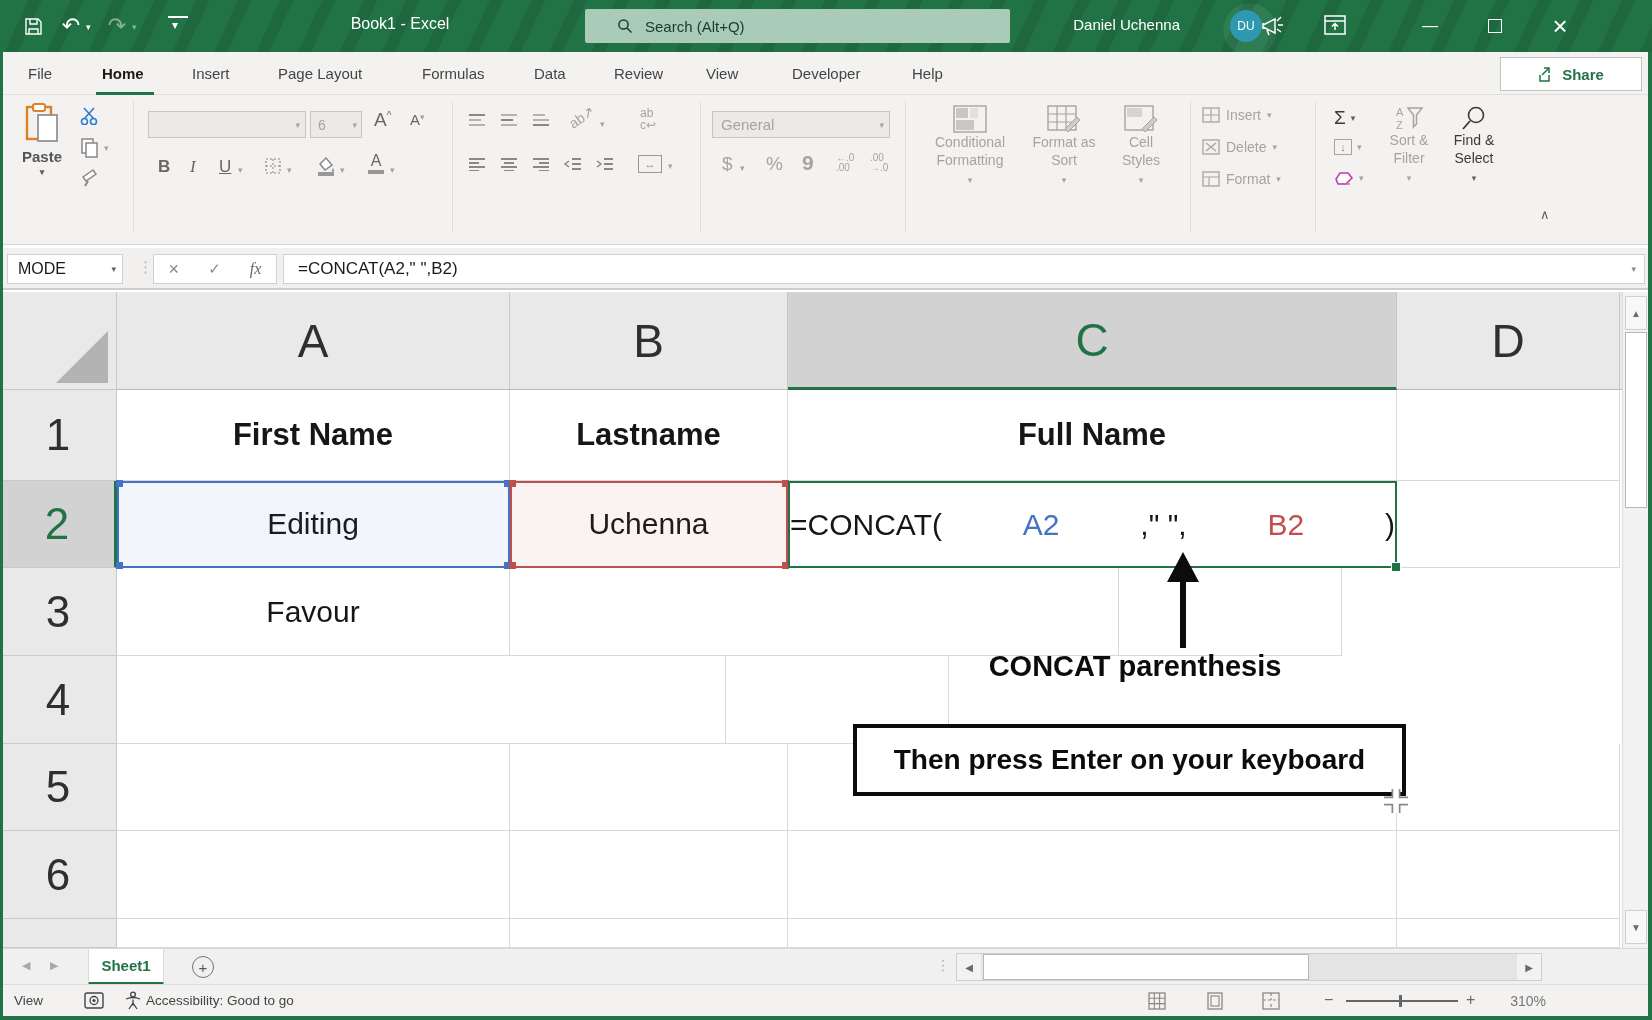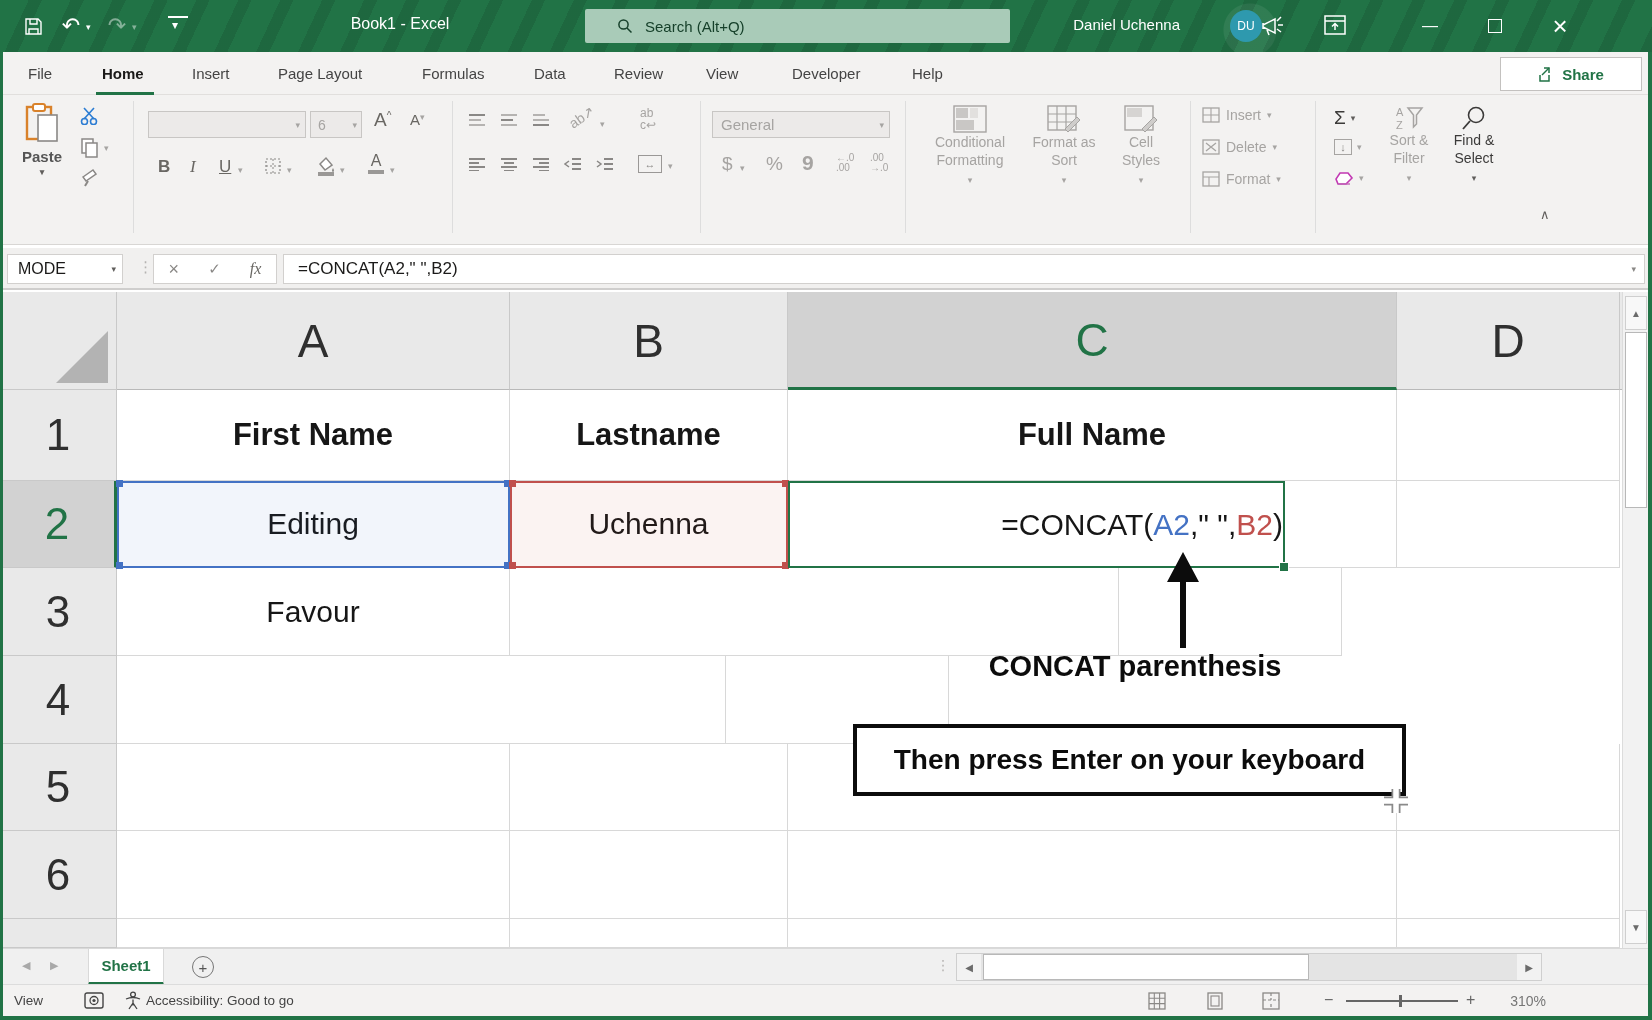--- a/index.html
+++ b/index.html
@@ -514,21 +514,21 @@
     <div class="h7" style="right:-3px;bottom:-3px;background:#4472C4;"></div>
   </div>
 
   <div class="refbox" style="left:510px;top:481px;width:278px;height:87px;border:2px solid #C0504D;background:rgba(192,80,77,.07);">
     <div class="h7" style="left:-3px;top:-3px;background:#C0504D;"></div>
     <div class="h7" style="right:-3px;top:-3px;background:#C0504D;"></div>
     <div class="h7" style="left:-3px;bottom:-3px;background:#C0504D;"></div>
     <div class="h7" style="right:-3px;bottom:-3px;background:#C0504D;"></div>
   </div>
 
-  <div class="refbox" style="left:788px;top:481px;width:497px;height:87px;border:2.5px solid #217346;background:#fff;display:flex;align-items:center;justify-content:flex-end;font-size:30px;">
+  <div class="refbox" style="left:788px;top:481px;width:609px;height:87px;border:2.5px solid #217346;background:#fff;display:flex;align-items:center;justify-content:space-between;font-size:30px;">
     <span style="color:#161616;">=CONCAT(</span>
       <span style="color:#4472C4;">A2</span>
       <span style="color:#161616;">," ",</span>
       <span style="color:#C0504D;">B2</span>
       <span style="color:#161616;">)</span>
     <div style="position:absolute;right:-6px;bottom:-6px;width:10px;height:10px;background:#217346;border:1.5px solid #fff;"></div>
   </div>
 
   <div class="abs" style="left:1622px;top:292px;width:26px;height:656px;background:#f2f2f2;border-left:1px solid #dcdcdc;">
     <div class="sbtn abs" style="left:2px;top:4px;width:22px;height:34px;">

